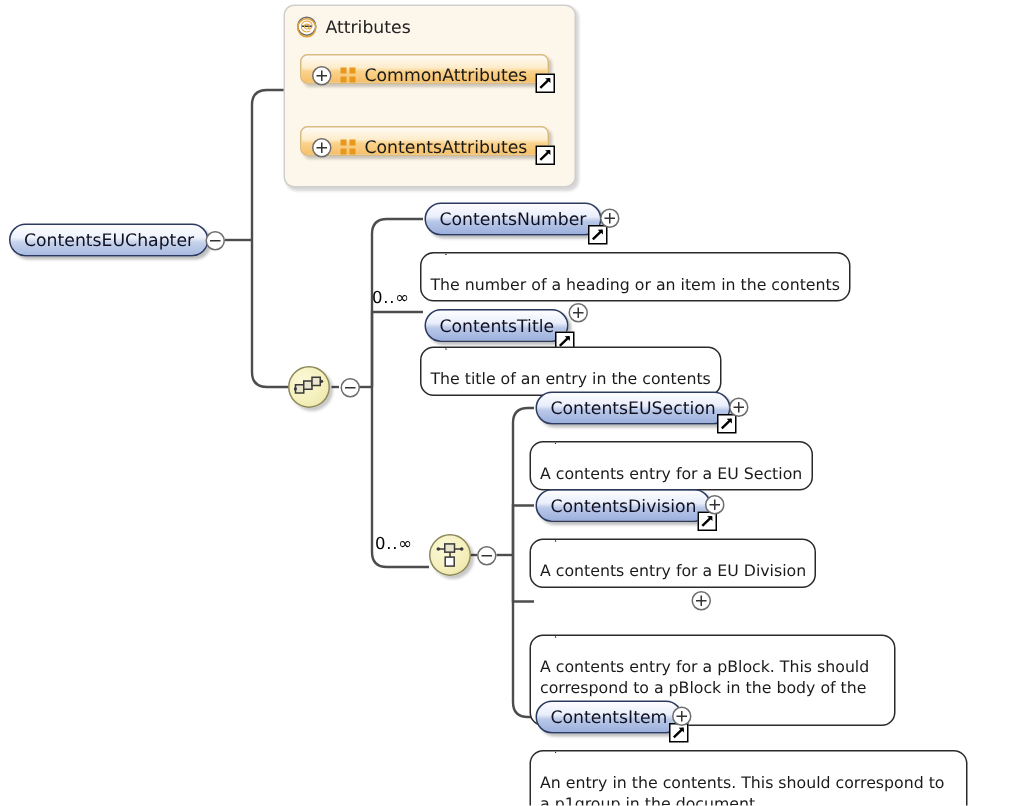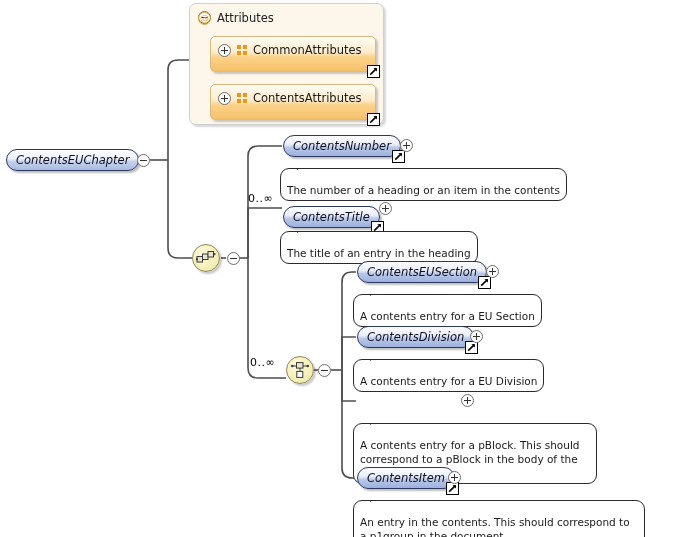--- a/index.html
+++ b/index.html
@@ -38,21 +38,20 @@
     height: 22px;
     border: 1px solid #2b3a5e;
     border-radius: 11px;
     background: linear-gradient(to bottom, #fdfdff 0%, #e9eefa 42%, #b9c8e8 58%, #9cb0dd 100%);
     box-shadow: 2px 2px 2px rgba(0,0,0,0.26);
     font-size: 11.5px;
     color: #111122;
     line-height: 20px;
     padding: 0 9px;
     white-space: nowrap;
-    font-style: italic;
   }
   .node.root {
     background: linear-gradient(to bottom, #fdfdff 0%, #eef2fb 42%, #c6d2ec 58%, #a9bbe2 100%);
   }
 
   
   .ref-arrow {
     position: absolute;
     right: -5px;
     bottom: -7px;
@@ -158,23 +157,23 @@
     border-radius: 50%;
     box-sizing: border-box;
     color: #e0a23a;
     font-size: 9px;
     line-height: 11px;
     text-align: center;
     font-family: "DejaVu Sans", sans-serif;
   }
   .attr-row {
     position: absolute;
-    left: 20px;
+    left: 10px;
     width: 166px;
-    height: 36px;
+    height: 20px;
     box-sizing: border-box;
     border: 1px solid #d9bb82;
     border-radius: 5px;
     background: linear-gradient(to bottom, #fefbf4 0%, #fdeccb 45%, #fbd38c 58%, #f6c069 100%);
     box-shadow: 2px 2px 2px rgba(0,0,0,0.2);
   }
   .attr-row .lbl {
     position: absolute;
     left: 42px;
     top: 6px;
@@ -335,21 +334,21 @@
     <span class="ref-arrow">
       <svg width="11" height="11" viewBox="0 0 11 11">
         <path d="M2.2 8.6 L8.4 2.6" stroke="#000" stroke-width="1.6"></path>
         <path d="M8.8 2.0 L9.0 5.4 L5.4 2.2 Z" fill="#000"></path>
       </svg>
     </span>
   </div>
   <div class="toggle plus" style="left:379px; top:202px;"></div>
   <div class="annotation" style="left:280px; top:231px;">
     <span class="tail"></span>
-    <span>The title of an entry in the heading</span>
+    <span>The title of an entry in the contents</span>
   </div>
 
   <div class="occurs" style="left:250px; top:356px;">0..∞</div>
 
   <div class="compositor" style="left:286px; top:356px;">
     <svg width="20" height="20" viewBox="0 0 20 20">
       <path d="M2.5 6 L17.5 6" stroke="#3a3a3a" stroke-width="1"></path>
       <path d="M10 6 L10 11.5" stroke="#3a3a3a" stroke-width="1"></path>
       <rect x="6.5" y="2.6" width="6.5" height="5.5" fill="#e9e6cd" stroke="#3a3a3a" stroke-width="1"></rect>
       <rect x="6.8" y="11.4" width="6" height="6" fill="#ffffff" stroke="#3a3a3a" stroke-width="1"></rect>

